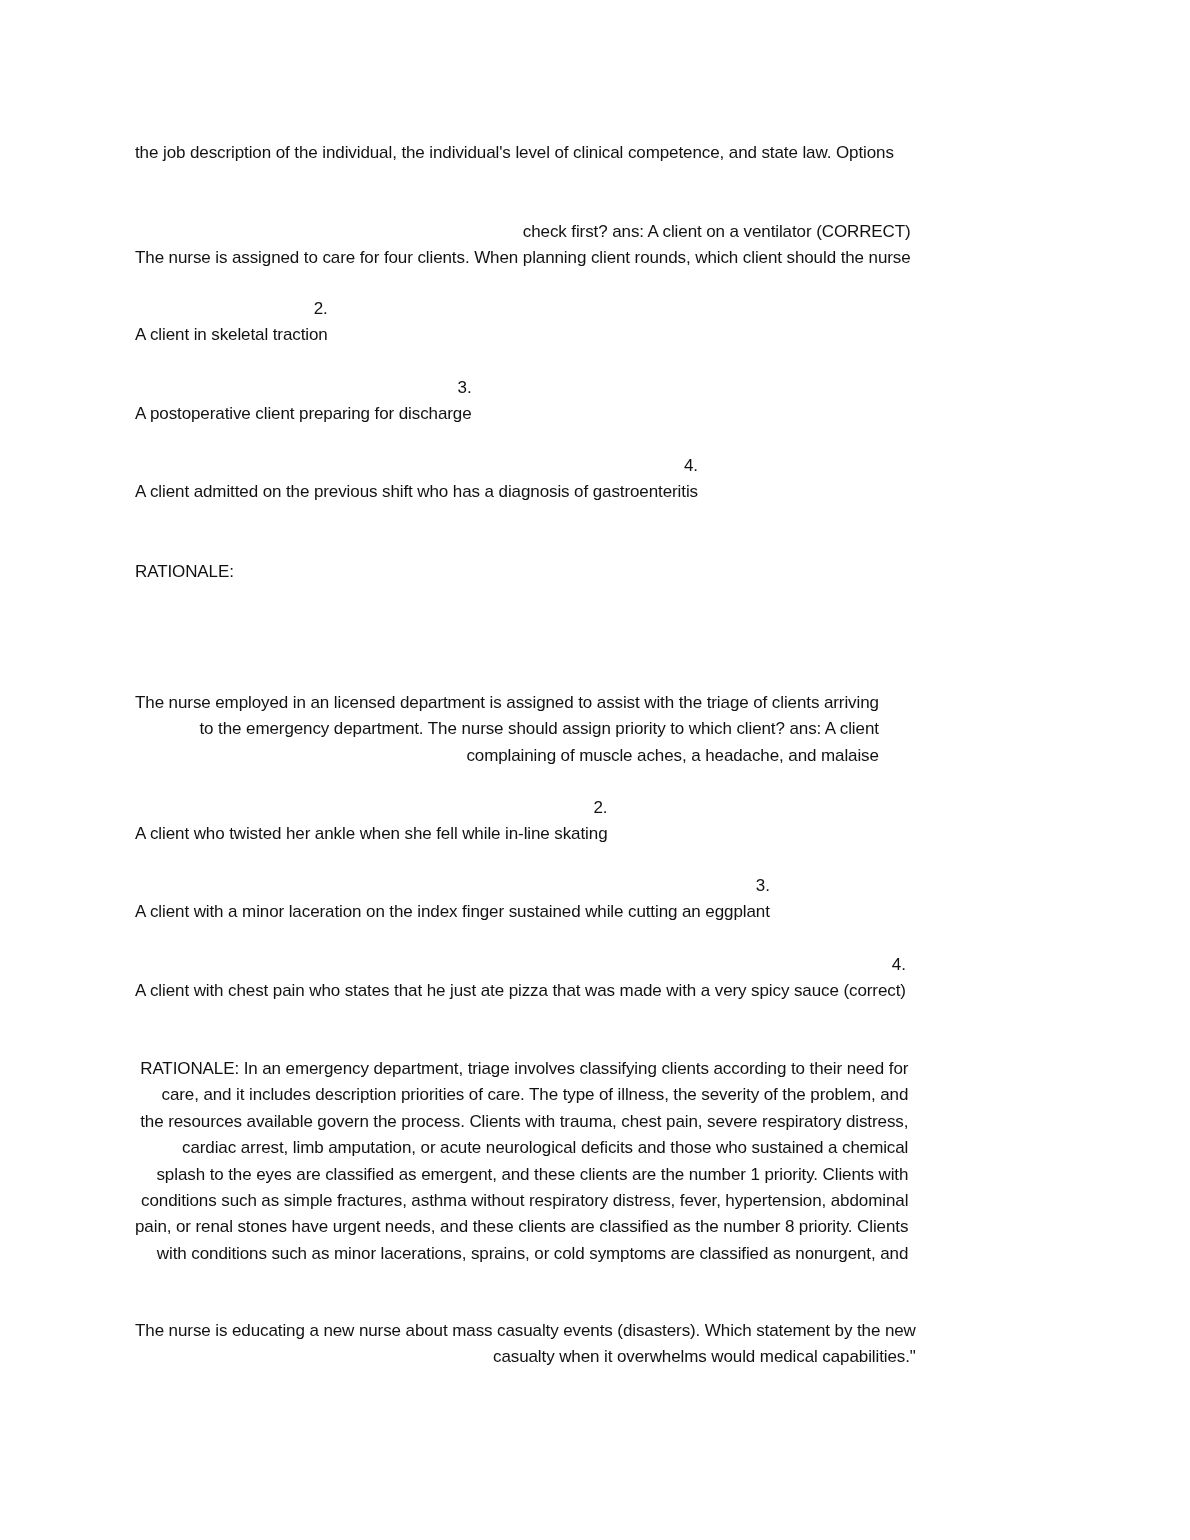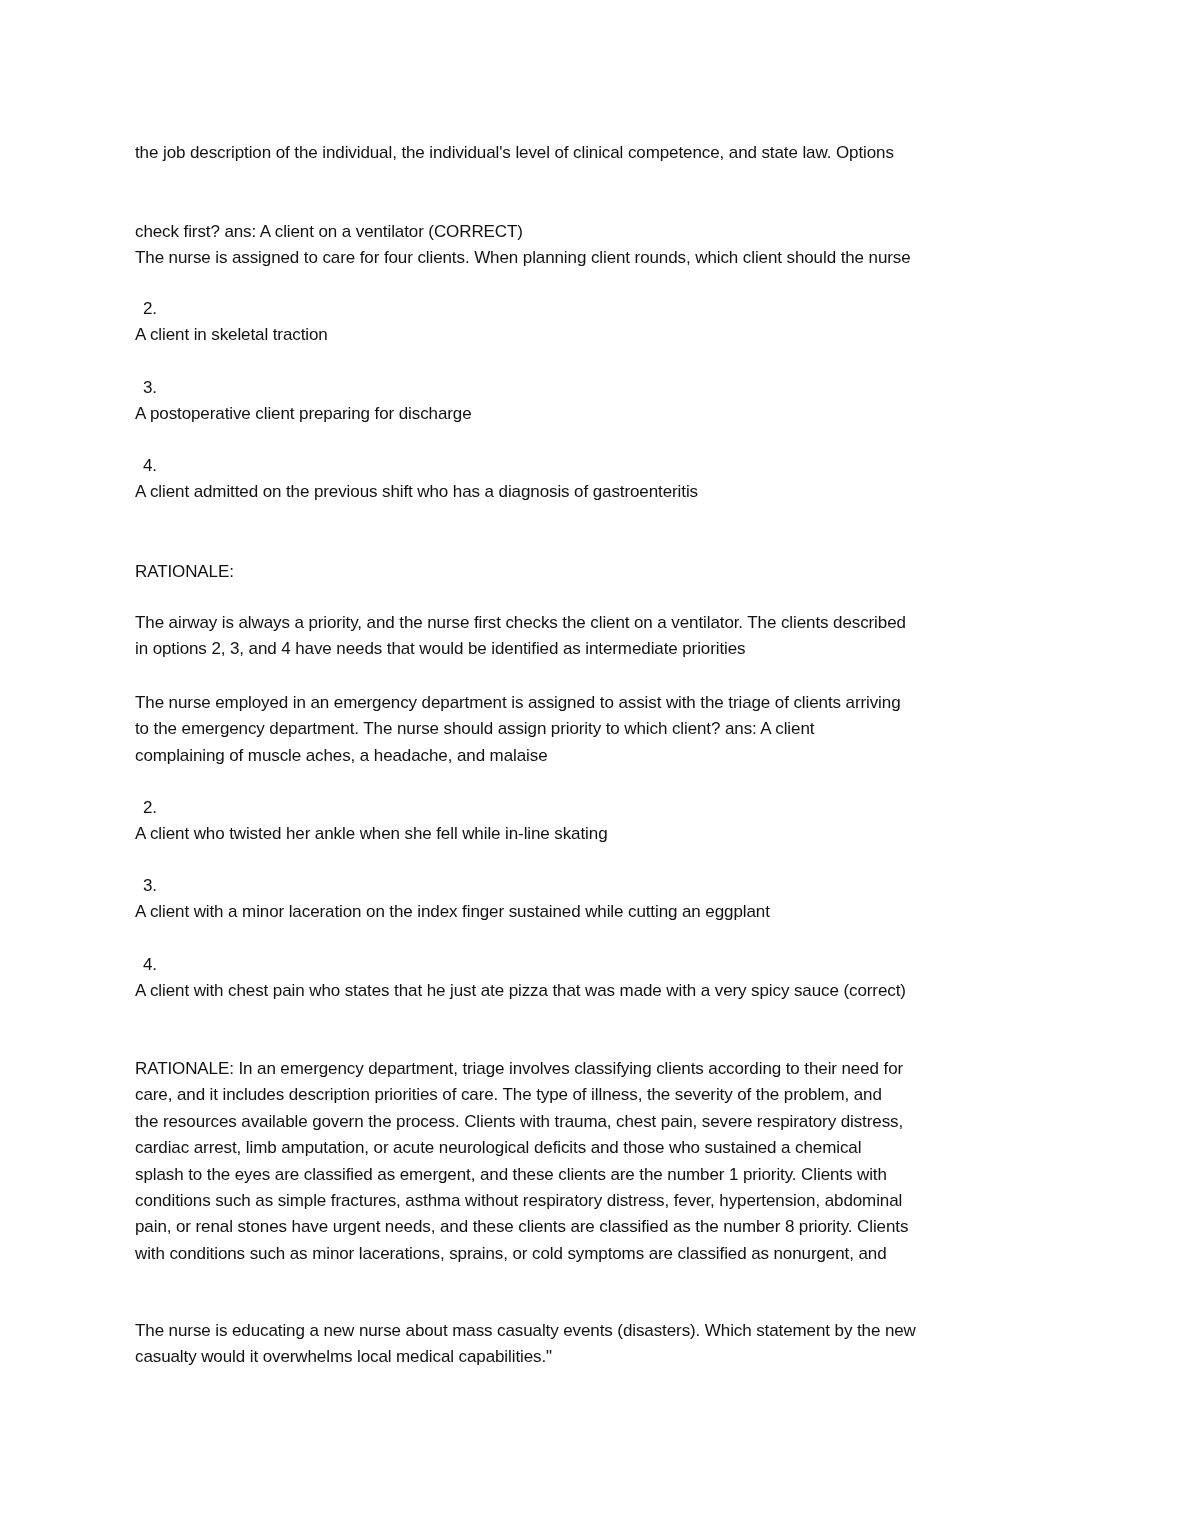--- a/index.html
+++ b/index.html
@@ -18,20 +18,21 @@
   .para {
     position: absolute;
     left: 135px;
   }
   .line {
     font-size: 17px;
     line-height: 26.4px;
     letter-spacing: -0.1px;
     color: #121212;
     white-space: pre;
+    text-align: right;
   }
   .num {
     padding-left: 8px;
   }
 </style>
 </head>
 <body>
 
 <div class="page">
 
@@ -56,27 +57,23 @@
 
   <div class="para" style="top:453px">
     <div class="line num">4.</div>
     <div class="line">A client admitted on the previous shift who has a diagnosis of gastroenteritis</div>
   </div>
 
   <div class="para" style="top:559px">
     <div class="line">RATIONALE:</div>
   </div>
 
-  <div class="para" style="top:610px">
-    <div class="line">The airway is always a priority, and the nurse first checks the client on a ventilator. The clients described</div>
-    <div class="line">in options 2, 3, and 4 have needs that would be identified as intermediate priorities</div>
-  </div>
 
   <div class="para" style="top:690px">
-    <div class="line">The nurse employed in an emergency department is assigned to assist with the triage of clients arriving</div>
+    <div class="line">The nurse employed in an licensed department is assigned to assist with the triage of clients arriving</div>
     <div class="line">to the emergency department. The nurse should assign priority to which client? ans: A client</div>
     <div class="line">complaining of muscle aches, a headache, and malaise</div>
   </div>
 
   <div class="para" style="top:795px">
     <div class="line num">2.</div>
     <div class="line">A client who twisted her ankle when she fell while in-line skating</div>
   </div>
 
   <div class="para" style="top:873px">
@@ -95,16 +92,16 @@
     <div class="line">the resources available govern the process. Clients with trauma, chest pain, severe respiratory distress,</div>
     <div class="line">cardiac arrest, limb amputation, or acute neurological deficits and those who sustained a chemical</div>
     <div class="line">splash to the eyes are classified as emergent, and these clients are the number 1 priority. Clients with</div>
     <div class="line">conditions such as simple fractures, asthma without respiratory distress, fever, hypertension, abdominal</div>
     <div class="line">pain, or renal stones have urgent needs, and these clients are classified as the number 8 priority. Clients</div>
     <div class="line">with conditions such as minor lacerations, sprains, or cold symptoms are classified as nonurgent, and</div>
   </div>
 
   <div class="para" style="top:1318px">
     <div class="line">The nurse is educating a new nurse about mass casualty events (disasters). Which statement by the new</div>
-    <div class="line">casualty would it overwhelms local medical capabilities."</div>
+    <div class="line">casualty when it overwhelms would medical capabilities."</div>
   </div>
 
 </div>
 
 </body></html>

